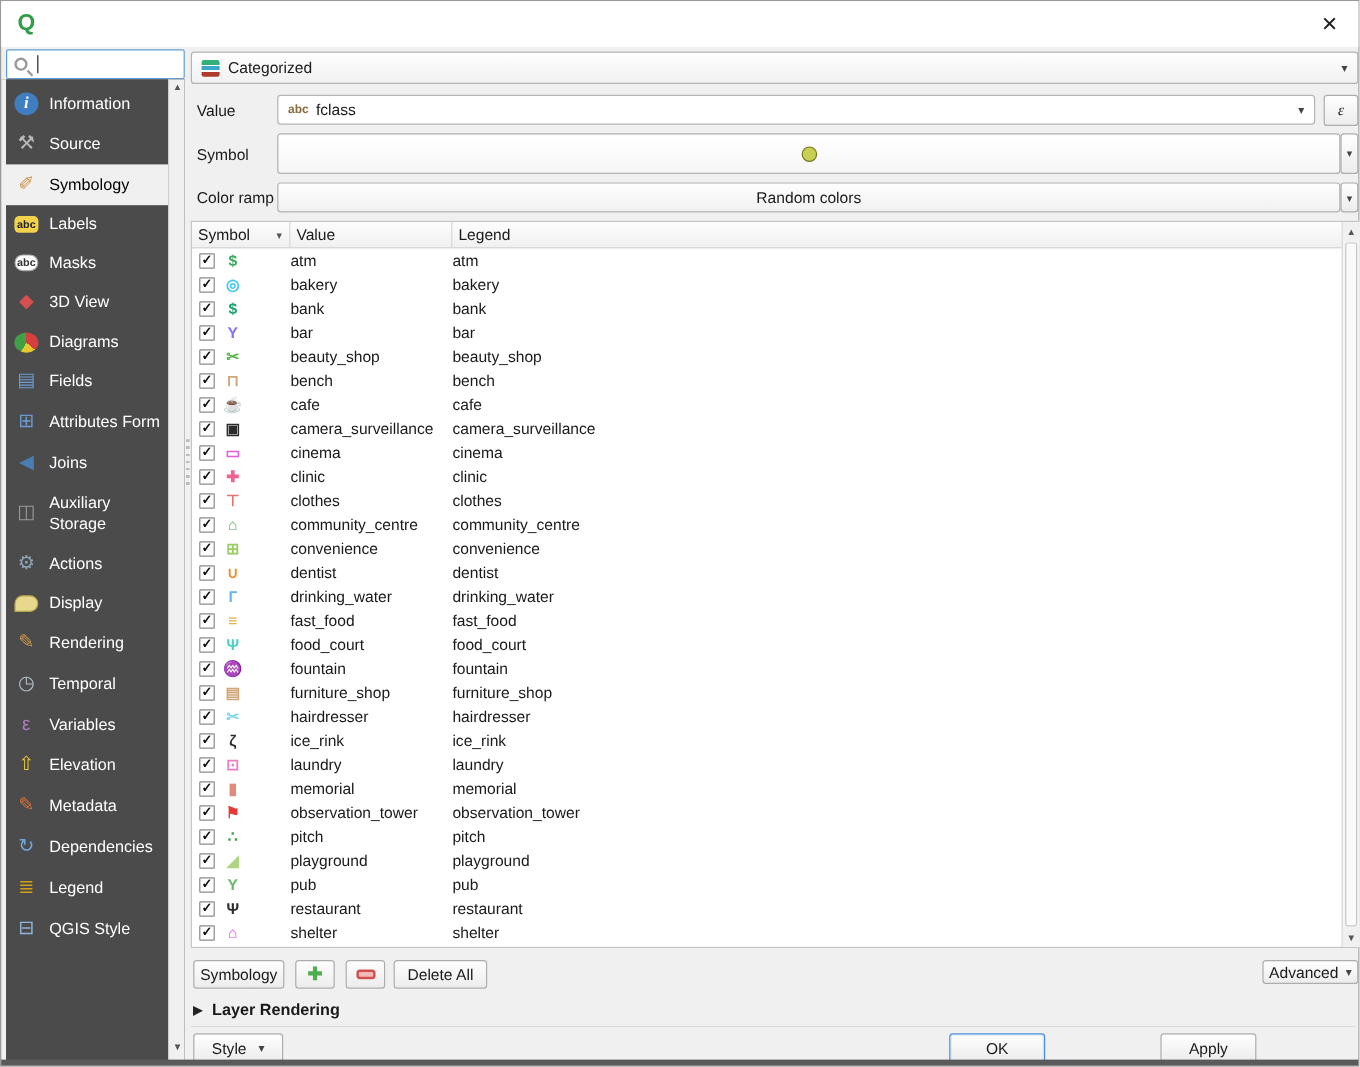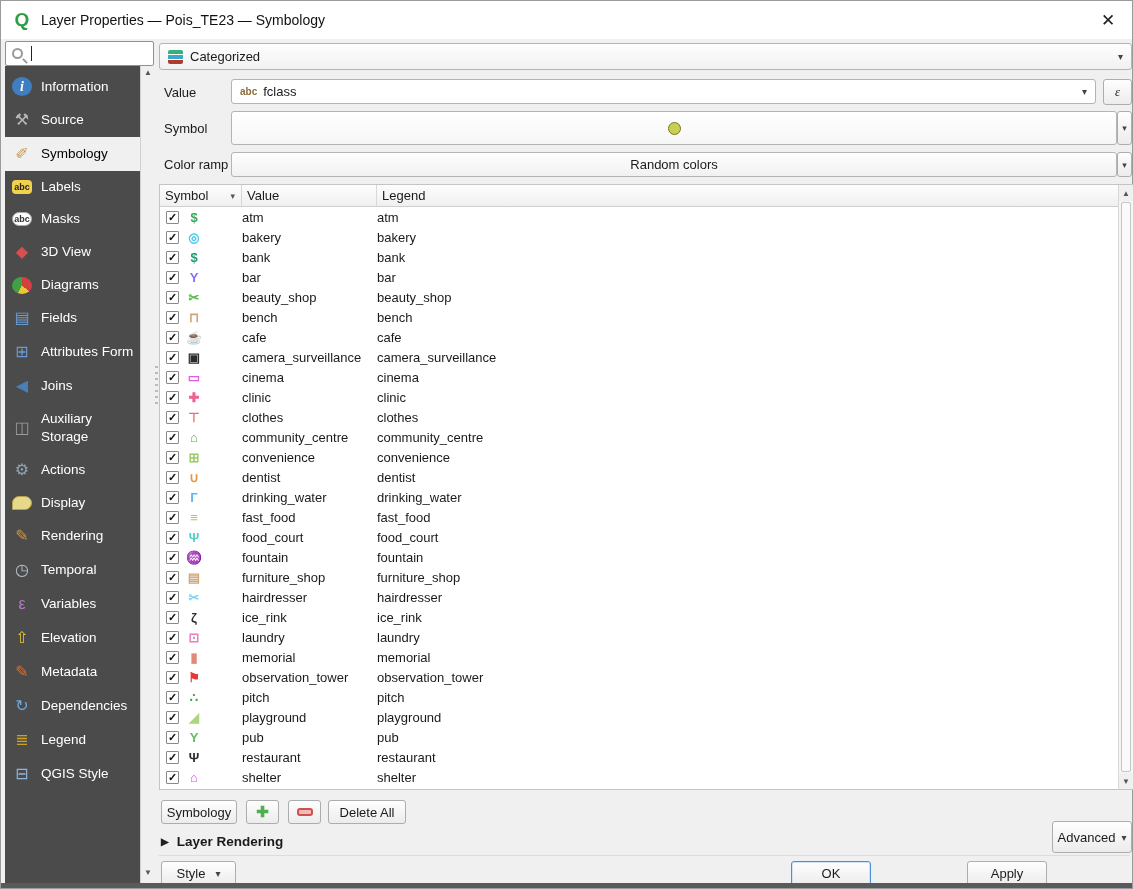--- a/index.html
+++ b/index.html
@@ -107,21 +107,21 @@
 
   
   .btn { background:linear-gradient(#fefefe,#ececec); border:1px solid #adadad; border-radius:3px;
     display:flex; align-items:center; justify-content:center; font-size:13px; color:#1a1a1a; }
   .classify-btn { position:absolute; top:799px; left:160px; width:76px; height:24px; }
   .plus-btn  { position:absolute; top:799px; left:245px; width:33px; height:24px;
     color:#4fae4f; font-size:15px; font-weight:bold; }
   .minus-btn { position:absolute; top:799px; left:287px; width:33px; height:24px; }
   .minus-glyph { width:16px; height:8px; background:#f3b8b8; border:2px solid #d05050; border-radius:3px; }
   .delall-btn { position:absolute; top:799px; left:327px; width:78px; height:24px; }
-  .adv-btn { position:absolute; top:799px; left:1051px; width:80px; height:32px; gap:6px;margin-top:21px; }
+  .adv-btn { position:absolute; top:799px; left:1051px; width:80px; height:20px; gap:6px; }
   .layer-rendering { position:absolute; top:833px; left:160px; display:flex; align-items:center; gap:8px;
     font-weight:bold; font-size:13.5px; }
   .lr-arrow { font-size:10px; color:#222; }
 
   .footer-sep { position:absolute; top:854px; left:158px; right:2px; height:1px; background:#dcdcdc; }
   .style-btn { position:absolute; top:860px; left:160px; width:75px; height:25px; gap:10px; }
   .ok-btn { position:absolute; top:860px; left:790px; width:80px; height:25px;
     border-color:#4a90d9; box-shadow:0 0 0 1px #cfe3f5 inset; }
   .cancel-btn { position:absolute; top:888px; left:878px; width:80px; height:25px; }
   .apply-btn { position:absolute; top:860px; left:966px; width:80px; height:25px; }
@@ -129,21 +129,20 @@
 
   .bottom-strip { position:absolute; bottom:0; left:0; width:100%; height:5px; background:#5a5a5a; }
 </style>
 </head>
 <body>
 
 <div class="window">
 
   <div class="titlebar">
     <span class="logo">Q</span>
-    <span class="title-text">Layer Properties — Pois_TE23 — Symbology</span>
     <span class="close-btn">✕</span>
   </div>
 
   <div class="searchbox">
     <span class="mag"></span>
     <span class="caret"></span>
   </div>
 
   <div class="combo cat-combo">
     <span class="cat-icon"></span>

